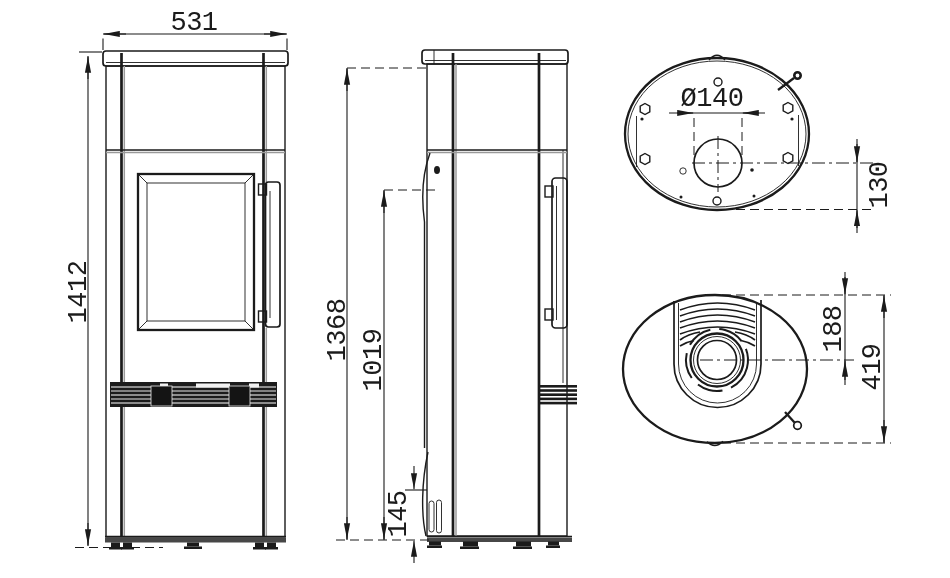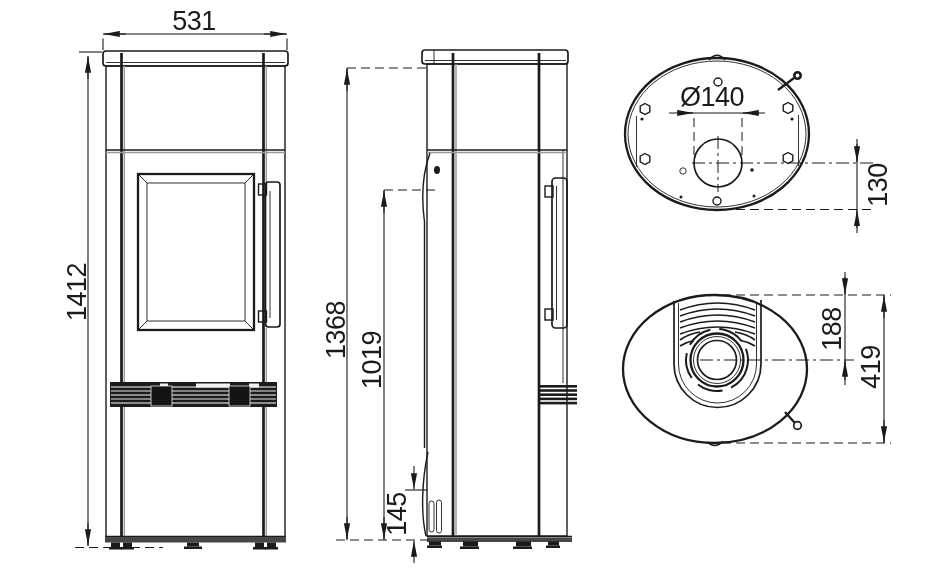--- a/index.html
+++ b/index.html
@@ -1,17 +1,17 @@
 <!DOCTYPE html>
 <html><head>
 <meta charset="utf-8">
 <style>
   html,body{margin:0;padding:0;background:#ffffff;}
   .canvas{position:relative;width:950px;height:578px;background:#ffffff;overflow:hidden;
-          font-family:Liberation Sans, sans-serif;}
+          font-family:Liberation Mono, monospace;}
   svg{position:absolute;left:0;top:0;}
   svg .ln{stroke:#1b1b1b;fill:none;stroke-width:1.4;}
   svg .thin{stroke:#1b1b1b;fill:none;stroke-width:0.9;}
   svg .med{stroke:#1b1b1b;fill:none;stroke-width:1.7;}
   svg .thick{stroke:#1b1b1b;fill:none;stroke-width:2.3;}
   svg .bold{stroke:#1b1b1b;fill:none;stroke-width:2.7;}
   svg .shade{stroke:#9a9a9a;fill:none;stroke-width:1.5;}
   svg .dim{stroke:#1b1b1b;fill:none;stroke-width:1.1;}
   svg .ext{stroke:#1b1b1b;fill:none;stroke-width:1;stroke-dasharray:9 5;}
   svg .cline{stroke:#1b1b1b;fill:none;stroke-width:1;stroke-dasharray:13 4 3 4;}

